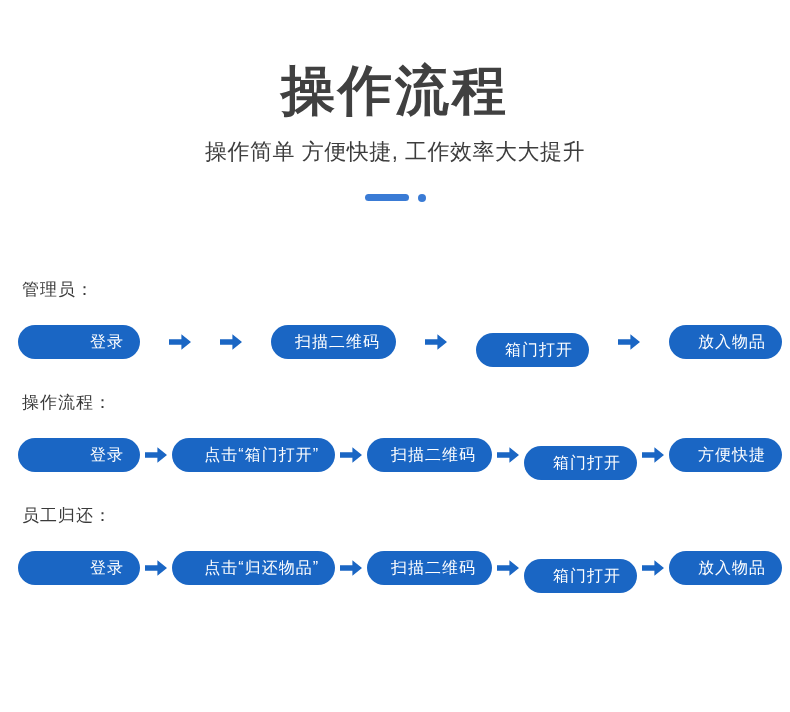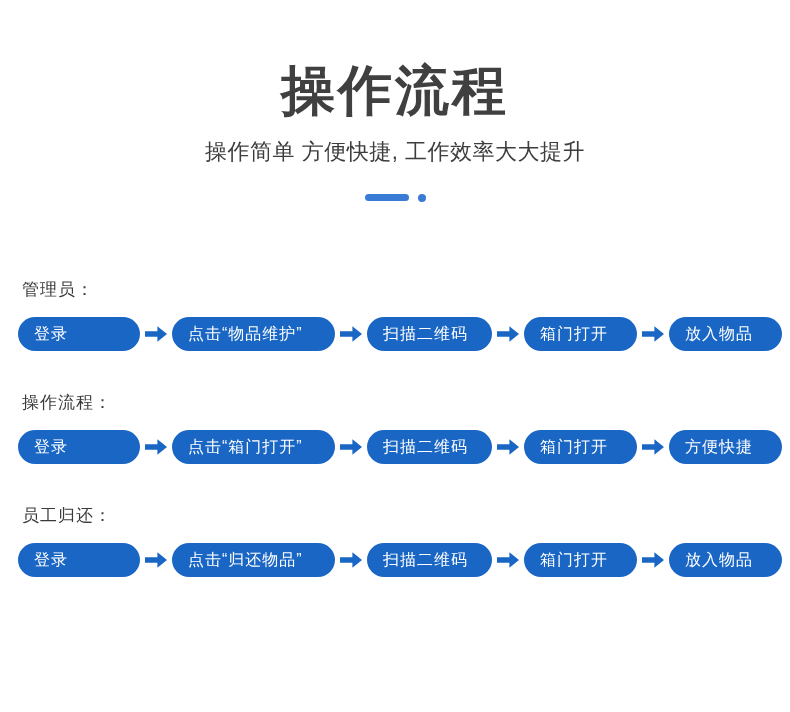--- a/index.html
+++ b/index.html
@@ -86,30 +86,30 @@
     justify-content: space-between;
   }
   .pill {
     background: #1a66c4;
     color: #ffffff;
     border-radius: 18px;
     height: 34px;
     line-height: 34px;
     font-size: 16px;
     letter-spacing: 1px;
-    text-align: left;
+    text-align: right;
     white-space: nowrap;
     padding: 0 16px;
     box-sizing: border-box;
     flex: 0 0 auto;
   }
   .pill.w-login   { width: 122px; }
   .pill.w-action  { width: 163px; }
   .pill.w-scan    { width: 125px; }
-  .pill.w-door    { width: 113px; }
+  .pill.w-door    { width: 113px; margin-top: 16px; }
   .pill.w-final   { width: 113px; }
 
   .arrow {
     flex: 0 0 auto;
     width: 22px;
     height: 18px;
     display: block;
   }
 </style>
 </head>
@@ -126,21 +126,20 @@
 
 <div class="flow-section">
 
   <div class="flow-group">
     <div class="group-label">管理员：</div>
     <div class="flow-row">
       <div class="pill w-login">登录</div>
       <svg class="arrow" viewBox="0 0 22 18">
           <path d="M0 6.2h12.4V1.2L22 9l-9.6 7.8v-5H0z" fill="#1a66c4"></path>
         </svg>
-      <div class="pill w-action">点击“物品维护”</div>
       <svg class="arrow" viewBox="0 0 22 18">
           <path d="M0 6.2h12.4V1.2L22 9l-9.6 7.8v-5H0z" fill="#1a66c4"></path>
         </svg>
       <div class="pill w-scan">扫描二维码</div>
       <svg class="arrow" viewBox="0 0 22 18">
           <path d="M0 6.2h12.4V1.2L22 9l-9.6 7.8v-5H0z" fill="#1a66c4"></path>
         </svg>
       <div class="pill w-door">箱门打开</div>
       <svg class="arrow" viewBox="0 0 22 18">
           <path d="M0 6.2h12.4V1.2L22 9l-9.6 7.8v-5H0z" fill="#1a66c4"></path>

